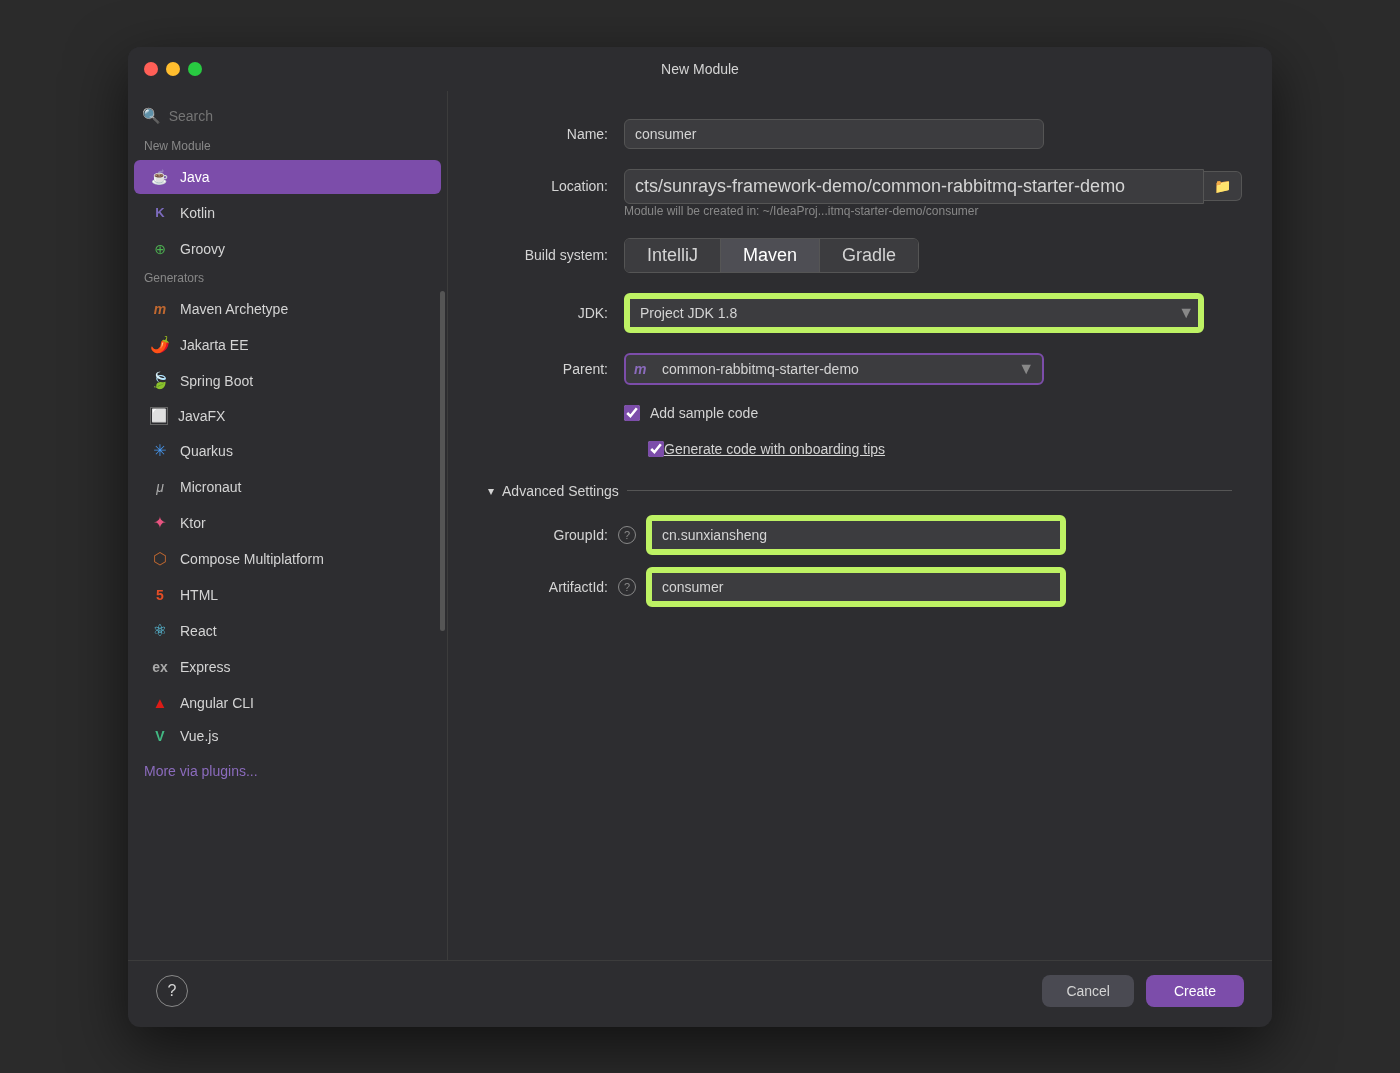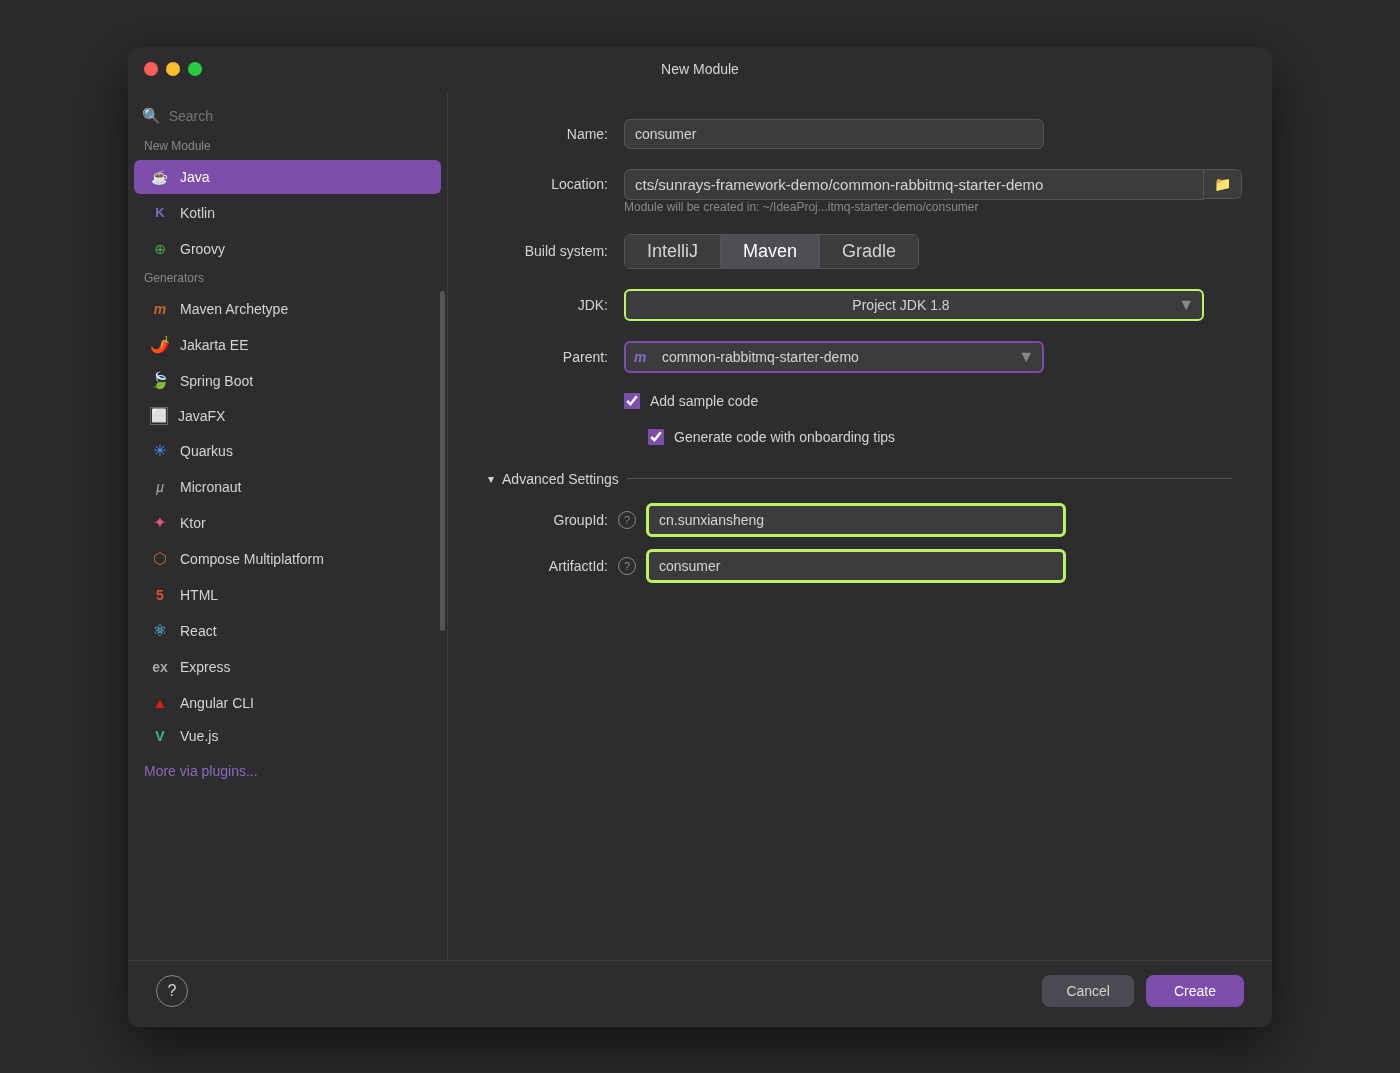--- a/index.html
+++ b/index.html
@@ -166,21 +166,21 @@
     .location-row {
       display: flex;
       align-items: center;
       gap: 0;
     }
     .location-input {
       background: #3c3c3f;
       border: 1px solid #555;
       border-radius: 6px 0 0 6px;
       color: #d4d4d4;
-      font-size: 15px;
+      font-size: 18px;
       padding: 6px 10px;
       outline: none;
       width: 580px;
       flex: 1;
     }
     .location-browse-btn {
       background: #3c3c3f;
       border: 1px solid #555;
       border-left: none;
       border-radius: 0 6px 6px 0;
@@ -216,30 +216,29 @@
       background: #4e4e54;
       color: #fff;
       font-weight: 400;
     }
     .select-wrapper {
       position: relative;
       width: 580px;
     }
     .select-wrapper select {
       background: #3c3c3f;
-      border: 2px solid #bef264;
+      border: 6px solid #bef264;
       border-radius: 6px;
       color: #d4d4d4;
       font-size: 14px;
       padding: 6px 36px 6px 10px;
       outline: none;
       width: 100%;
       cursor: pointer;
       appearance: none;
-      text-align: center;
       -webkit-appearance: none;
     }
     .select-arrow {
       position: absolute;
       right: 10px;
       top: 50%;
       transform: translateY(-50%);
       color: #888;
       pointer-events: none;
     }
@@ -273,22 +272,22 @@
     }
     .checkbox-row {
       display: flex;
       align-items: center;
       gap: 10px;
       margin-left: 136px;
     }
     .checkbox-sub-row {
       display: flex;
       align-items: center;
-      gap: 10px;
       margin-left: 160px;
+      text-decoration: underline;
     }
     .checkbox-input {
       width: 16px;
       height: 16px;
       accent-color: #7c4daa;
       cursor: pointer;
     }
     .checkbox-label {
       font-size: 14px;
       color: #d4d4d4;
@@ -335,21 +334,21 @@
       color: #888;
       font-size: 11px;
       display: flex;
       align-items: center;
       justify-content: center;
       cursor: pointer;
       flex-shrink: 0;
     }
     .advanced-input {
       background: #3c3c3f;
-      border: 3px solid #bef264;
+      border: 6px solid #bef264;
       border-radius: 6px;
       color: #d4d4d4;
       font-size: 14px;
       padding: 6px 10px;
       outline: none;
       width: 420px;
     }
     
     .dialog-footer {
       display: flex;

